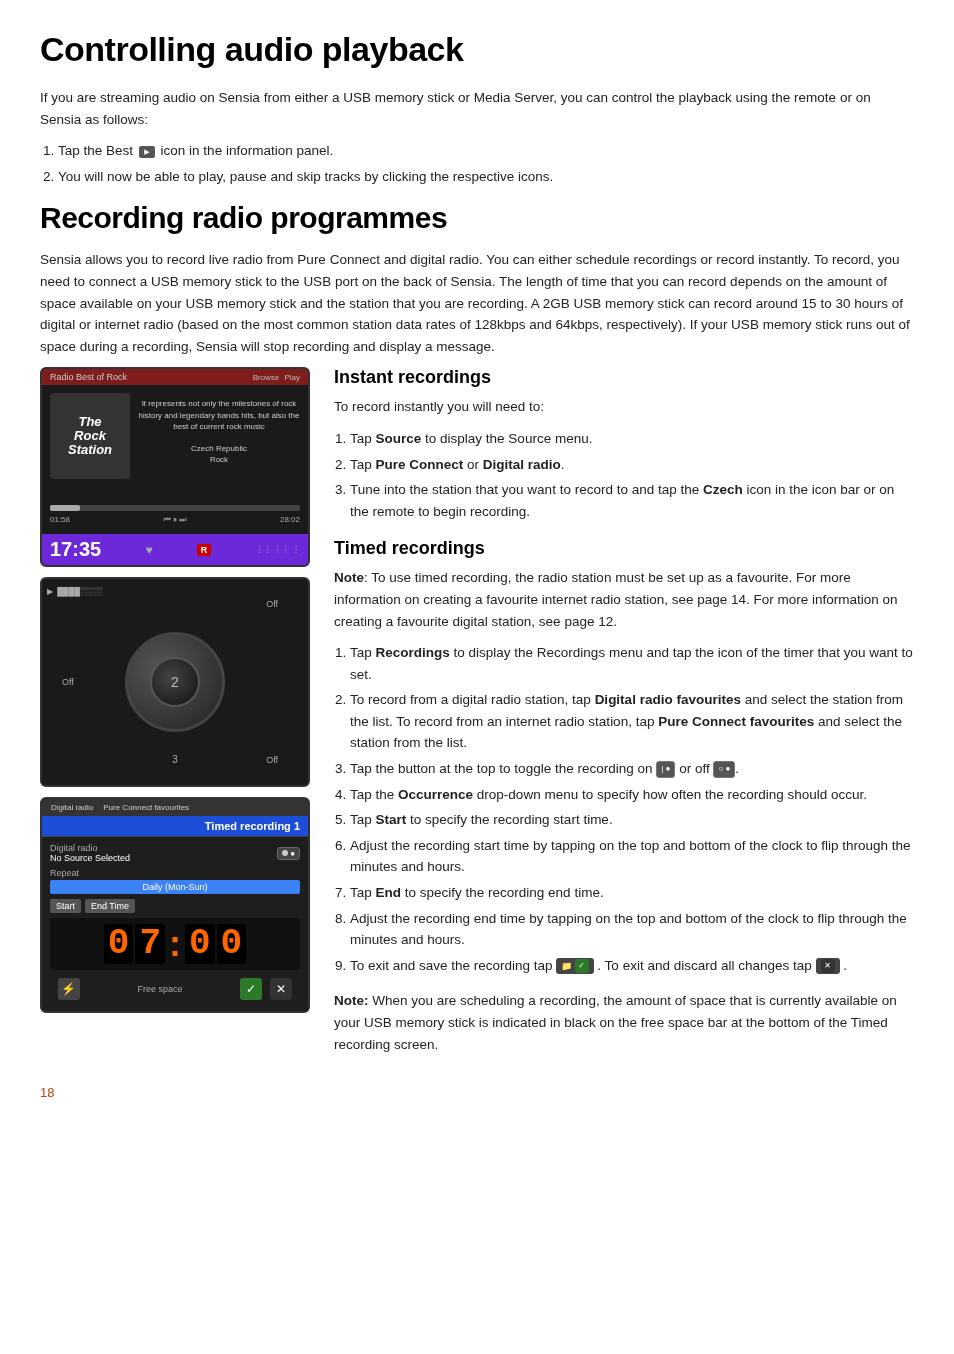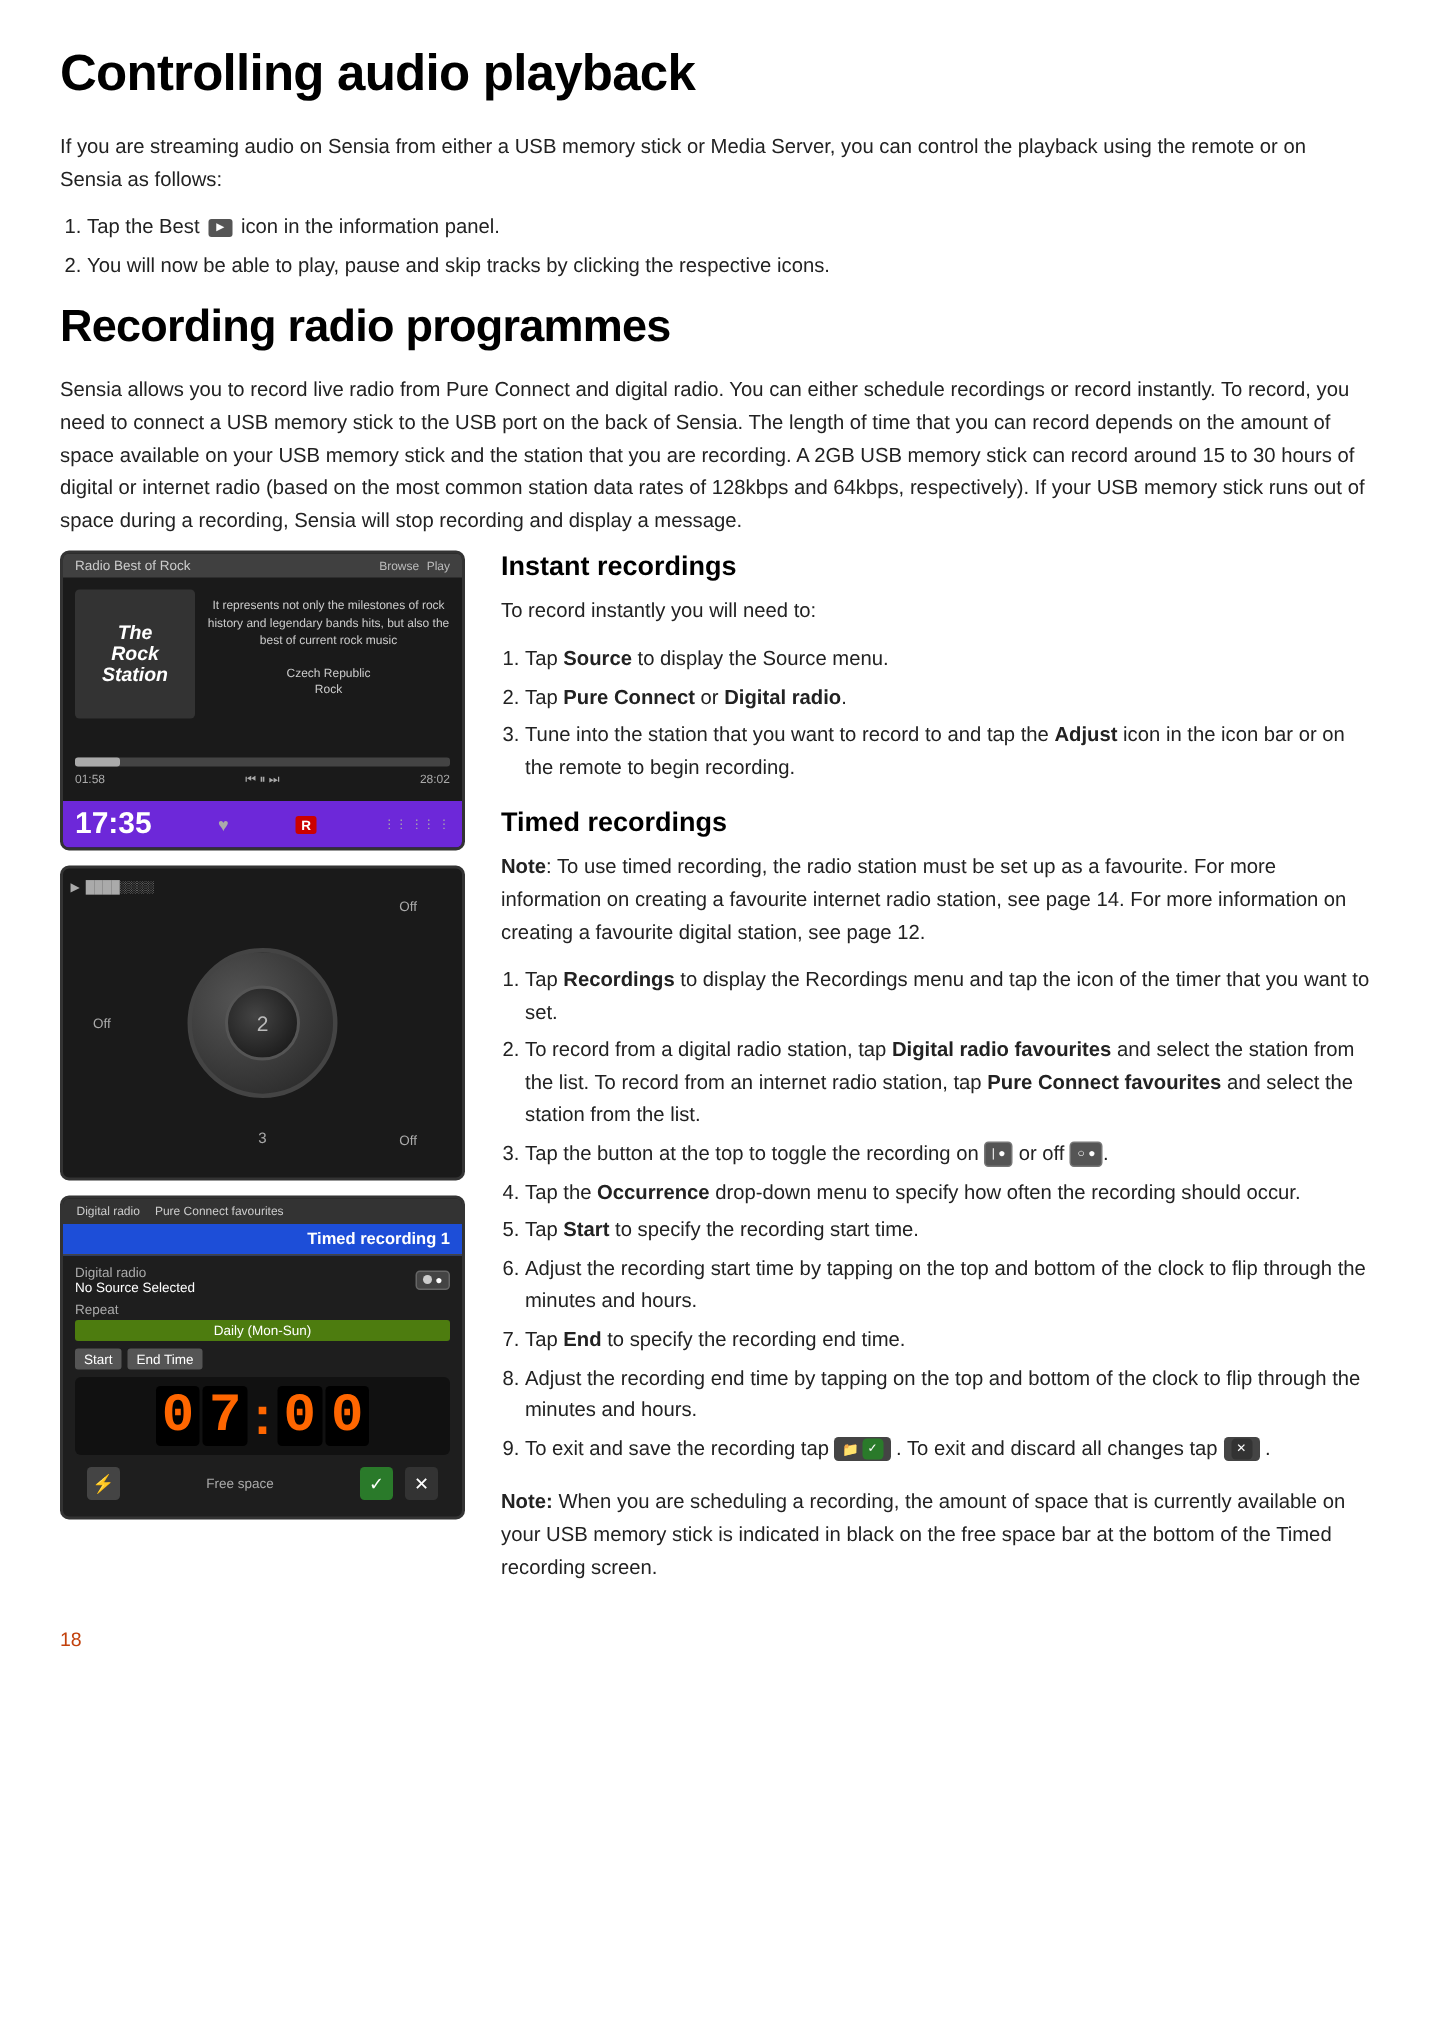--- a/index.html
+++ b/index.html
@@ -79,21 +79,21 @@
       width: 270px;
       height: 200px;
       background: #1a1a1a;
       border-radius: 6px;
       overflow: hidden;
       position: relative;
       border: 2px solid #333;
     }
 
     .radio-screen .top-bar {
-      background: #404040;
+      background: #7f1d1d;
       display: flex;
       align-items: center;
       justify-content: space-between;
       padding: 3px 8px;
       font-size: 9px;
       color: #ccc;
     }
 
     .radio-screen .top-bar .right-icons {
       display: flex;
@@ -322,21 +322,21 @@
       margin-bottom: 5px;
     }
 
     .repeat-label {
       font-size: 9px;
       color: #aaa;
       margin-bottom: 2px;
     }
 
     .repeat-select {
-      background: #4d7c0f;
+      background: #3b82f6;
       color: #fff;
       font-size: 9px;
       padding: 2px 4px;
       border-radius: 2px;
       width: 100%;
       text-align: center;
     }
 
     .start-end-row {
       display: flex;
@@ -585,21 +585,21 @@
         <h3 class="sub-title">Instant recordings</h3>
         <p class="intro-text">To record instantly you will need to:</p>
         <ol class="steps">
           <li>
             Tap <strong>Source</strong> to display the Source menu.
           </li>
           <li>
             Tap <strong>Pure Connect</strong> or <strong>Digital radio</strong>.
           </li>
           <li>
-            Tune into the station that you want to record to and tap the <strong>Adjust</strong> icon in the icon bar or on the remote to begin recording.
+            Tune into the station that you want to record to and tap the <strong>Czech</strong> icon in the icon bar or on the remote to begin recording.
           </li>
         </ol>
       </div>
 
       <div class="timed-section">
         <h3 class="sub-title">Timed recordings</h3>
         <p class="intro-text">
           <strong>Note</strong>: To use timed recording, the radio station must be set up as a favourite. For more information on creating a favourite internet radio station, see page 14. For more information on creating a favourite digital station, see page 12.
         </p>
         <ol class="steps">

